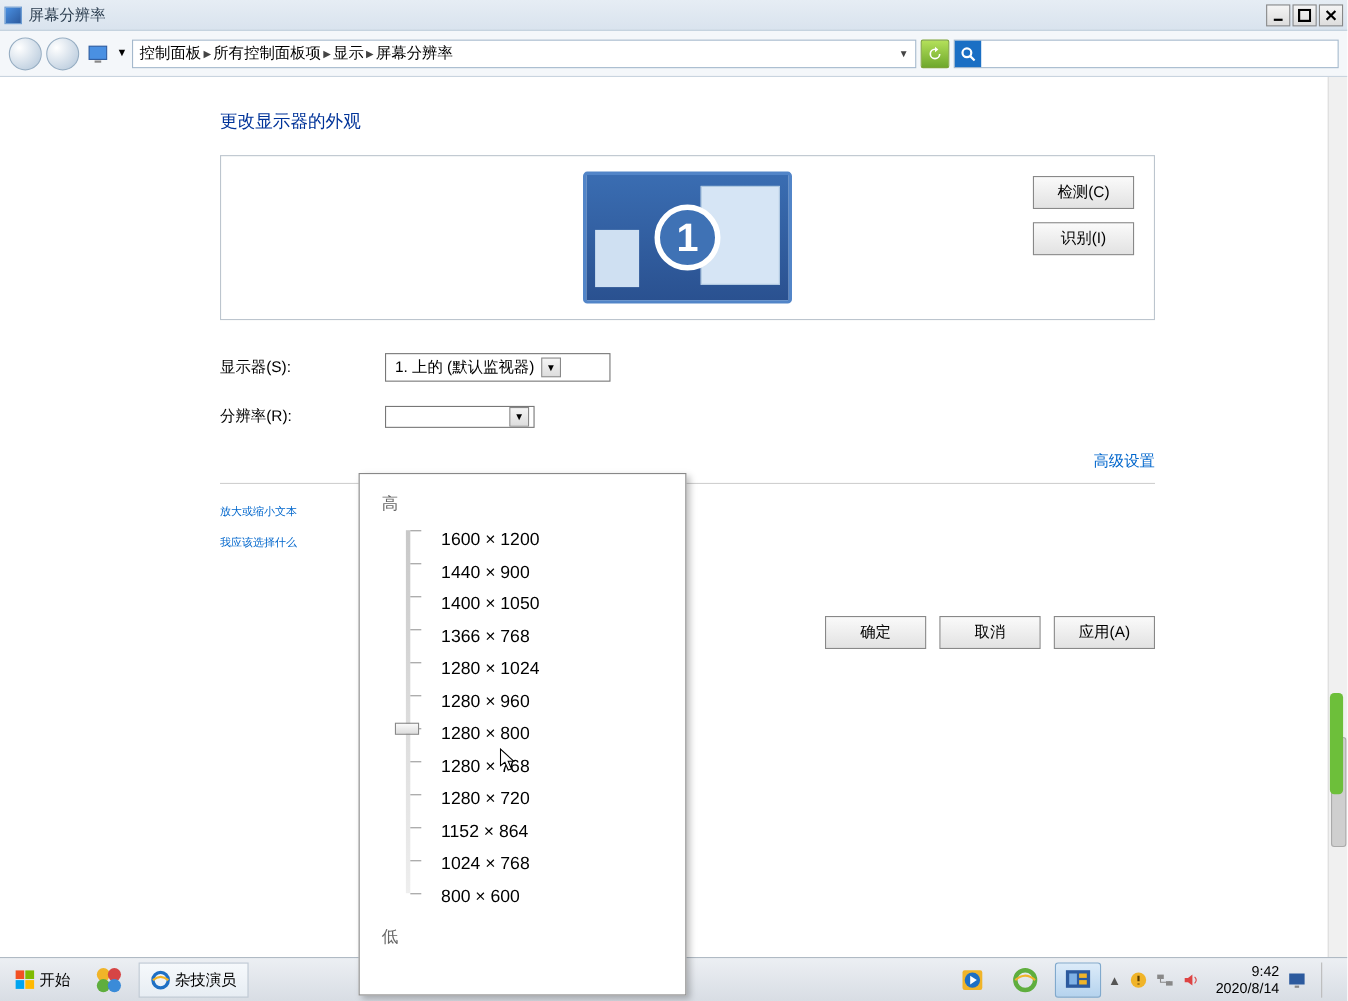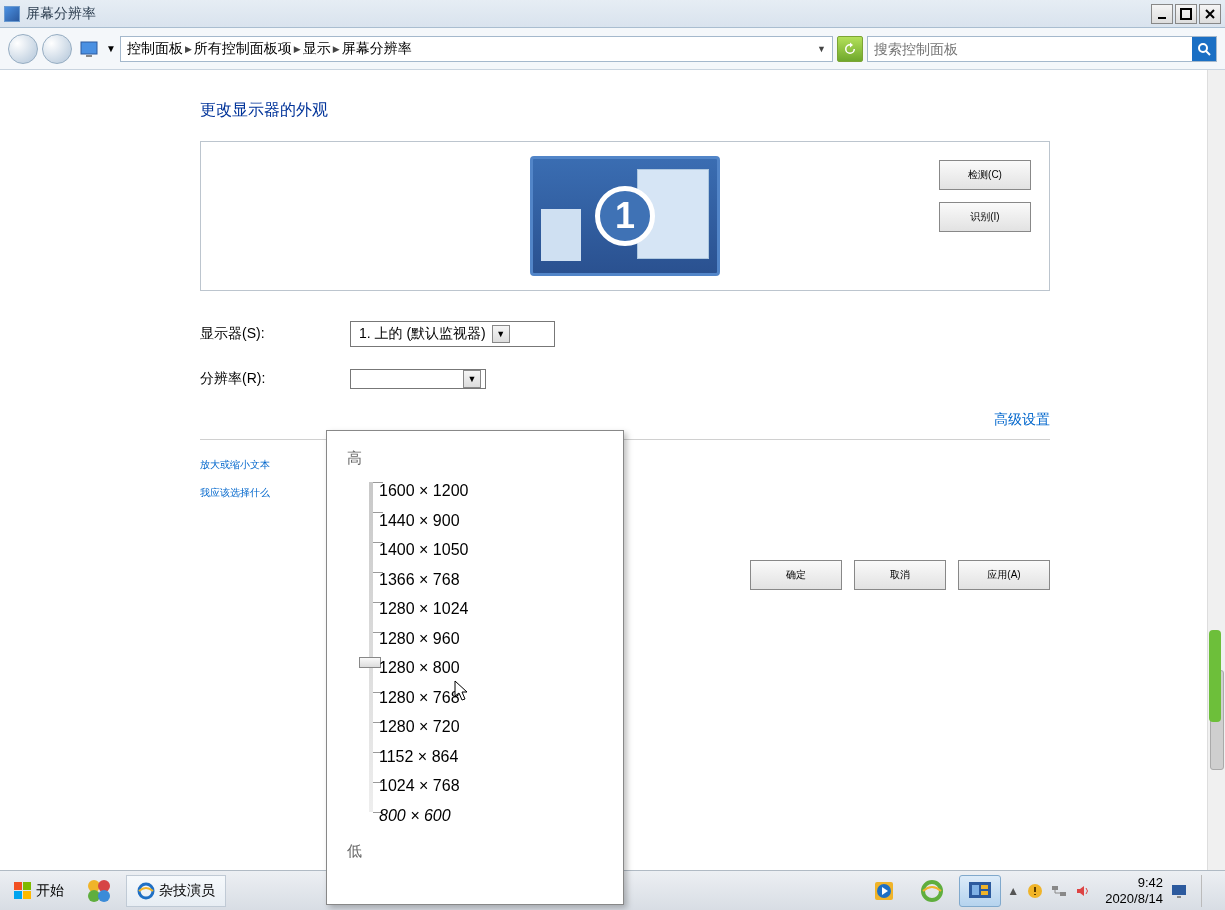--- a/index.html
+++ b/index.html
@@ -33,36 +33,36 @@
 .content { padding: 30px 0 0 0; position: relative; height: calc(100% - 28px - 42px - 40px); overflow: hidden; }
 .content-inner { width: 850px; margin-left: 200px; }
 .heading { font-size: 16px; color: #003399; margin-bottom: 20px; }
 .display-box { border: 1px solid #bcc5ce; height: 150px; display: flex; align-items: center; justify-content: center; position: relative; margin-bottom: 30px; }
 .monitor-preview { width: 190px; height: 120px; background: linear-gradient(#3a6db2, #2a5190); border: 3px solid #5285c8; border-radius: 4px; position: relative; display: flex; align-items: center; justify-content: center; }
 .monitor-preview .circle { width: 60px; height: 60px; border-radius: 50%; background: #3f72b5; border: 5px solid #fff; display: flex; align-items: center; justify-content: center; color: #fff; font-size: 36px; font-weight: bold; position: relative; z-index: 2;}
 .monitor-preview .mini { position: absolute; background: #cfe0f2; }
 .monitor-preview .mini.left { left: 8px; bottom: 12px; width: 40px; height: 52px; }
 .monitor-preview .mini.right { right: 8px; top: 10px; width: 72px; height: 90px; background: #d6e5f5; border: 1px solid #aec8e0; }
 .side-btns { position: absolute; right: 18px; top: 18px; display: flex; flex-direction: column; gap: 12px; }
-.win-button { height: 30px; min-width: 92px; padding: 0 16px; background: linear-gradient(#fafafa, #e2e2e2); border: 1px solid #888; font-size: 10px; cursor: pointer; }
+.win-button { height: 30px; min-width: 92px; padding: 0 16px; background: linear-gradient(#fafafa, #e2e2e2); border: 1px solid #888; font-size: 14px; cursor: pointer; }
 .row { display: flex; align-items: center; margin-bottom: 22px; gap: 28px; }
 .row-label { width: 122px; font-size: 14px; }
 .select-look { height: 26px; border: 1px solid #777; background: #fff; display: flex; align-items: center; padding: 0 4px 0 8px; font-size: 14px; gap: 6px; }
 .select-look .arrow-box { width: 18px; height: 18px; border: 1px solid #888; background: linear-gradient(#f5f5f5,#ddd); display: flex; align-items: center; justify-content: center; font-size: 9px; }
 .adv-link { color: #0066cc; font-size: 14px; float: right; cursor: pointer; }
 .hr { border: none; border-top: 1px solid #d0d0d0; margin: 10px 0 18px; }
 .link { color: #0066cc; font-size: 10px; display: block; margin-bottom: 14px; cursor: pointer; }
 .bottom-btns { display: flex; gap: 12px; justify-content: flex-end; margin-top: 60px; }
 
 
 .res-popup { position: absolute; left: 326px; top: 430px; width: 298px; height: 475px; background: #fff; border: 1px solid #888; box-shadow: 3px 3px 6px rgba(0,0,0,0.25); z-index: 10; padding: 18px 20px; }
 .res-popup .range-label { color: #666; font-size: 15px; }
 .res-popup .range-label.high { margin-bottom: 14px; }
 .res-popup .range-label.low { margin-top: 14px; }
-.res-slider-area { display: flex; }
+.res-slider-area { display: flex; gap: 22px; }
 .slider-track { width: 16px; height: 330px; position: relative; margin-left: 16px; }
 .slider-track .track-bg { position:absolute; left: 6px; top: 0; bottom: 0; width: 4px; background: linear-gradient(to bottom, #c8c8c8, #eee); }
 .slider-track .tick { position: absolute; left: 10px; width: 10px; height: 1px; background: #999; }
 .slider-track .thumb { position: absolute; left: -4px; width: 22px; height: 11px; background: linear-gradient(#fafafa, #dcdcdc); border: 1px solid #888; }
 .res-list { display: flex; flex-direction: column; gap: 8px; font-size: 16px; padding-top: 0; }
 .res-item { white-space: nowrap; cursor: pointer; position: relative; }
 
 
 .cursor { position: absolute; left: 454px; top: 680px; width: 16px; height: 22px; z-index: 20; }
 
@@ -135,21 +135,20 @@
         <span>屏幕分辨率</span>
       </span>
     <span class="bc-dropdown sep">▼</span>
   </div>
   <div class="refresh-btn">
     <svg width="14" height="14" viewBox="0 0 14 14">
         <path d="M7 2 a5 5 0 1 0 5 5 h-1.5 a3.5 3.5 0 1 1 -3.5 -3.5 v2 l3 -2.5 -3 -2.5 z"></path>
       </svg>
   </div>
   <div class="searchbox">
-    <input placeholder="搜索控制面板" style="">
     <div class="search-btn">
       <svg width="14" height="14" viewBox="0 0 14 14">
           <circle cx="6" cy="6" r="4" fill="none" stroke-width="2"></circle>
           <path d="M9 9 l4 4" stroke-width="2"></path>
         </svg>
     </div>
   </div>
 </div>
 
 <div class="content">
@@ -222,21 +221,21 @@
         <div class="res-item" style="height: 21.5px;">1440 × 900</div>
         <div class="res-item" style="height: 21.5px;">1400 × 1050</div>
         <div class="res-item" style="height: 21.5px;">1366 × 768</div>
         <div class="res-item" style="height: 21.5px;">1280 × 1024</div>
         <div class="res-item" style="height: 21.5px;">1280 × 960</div>
         <div class="res-item" style="height: 21.5px;">1280 × 800</div>
         <div class="res-item" style="height: 21.5px;">1280 × 768</div>
         <div class="res-item" style="height: 21.5px;">1280 × 720</div>
         <div class="res-item" style="height: 21.5px;">1152 × 864</div>
         <div class="res-item" style="height: 21.5px;">1024 × 768</div>
-        <div class="res-item" style="height: 21.5px; font-style: italic;">800 × 600</div>
+        <div class="res-item" style="height: 21.5px;">800 × 600</div>
       </div>
   </div>
   <div class="range-label low">低</div>
 </div>
 
 <svg class="cursor" viewBox="0 0 16 22">
   <path d="M1 1 L1 16 L5 13 L8 20 L11 19 L8 12 L13 12 Z" fill="#fff" stroke="#000" stroke-width="1"></path>
 </svg>
 
 <div class="scrollbar-v">

